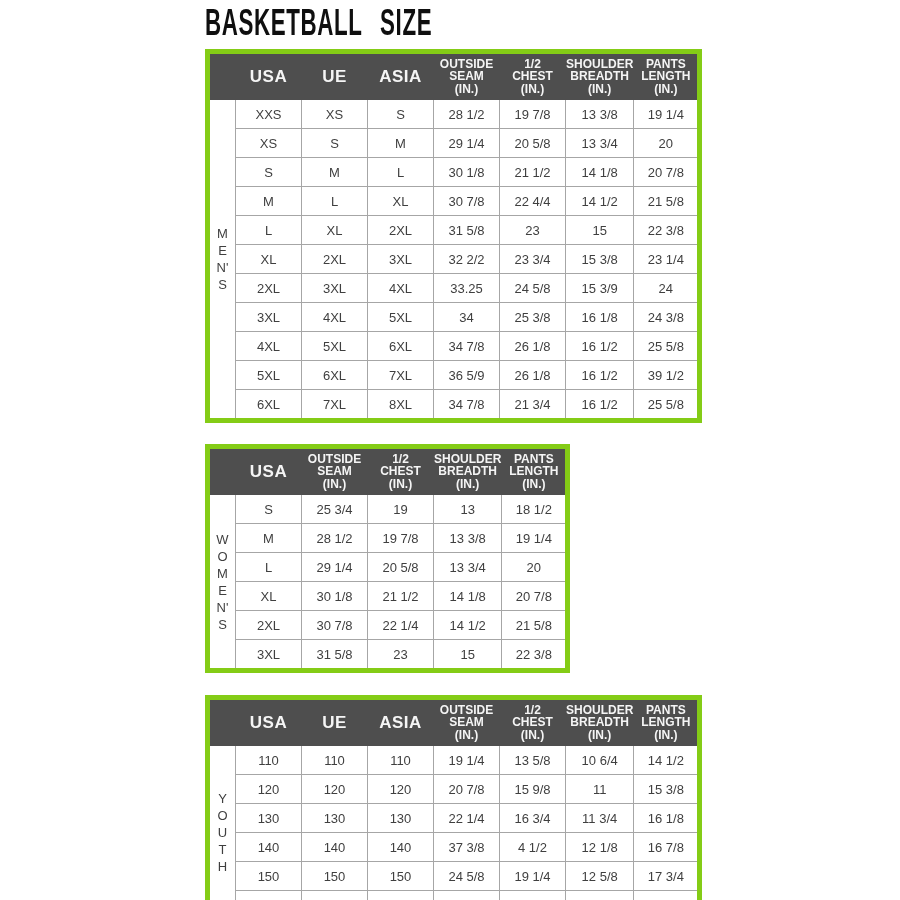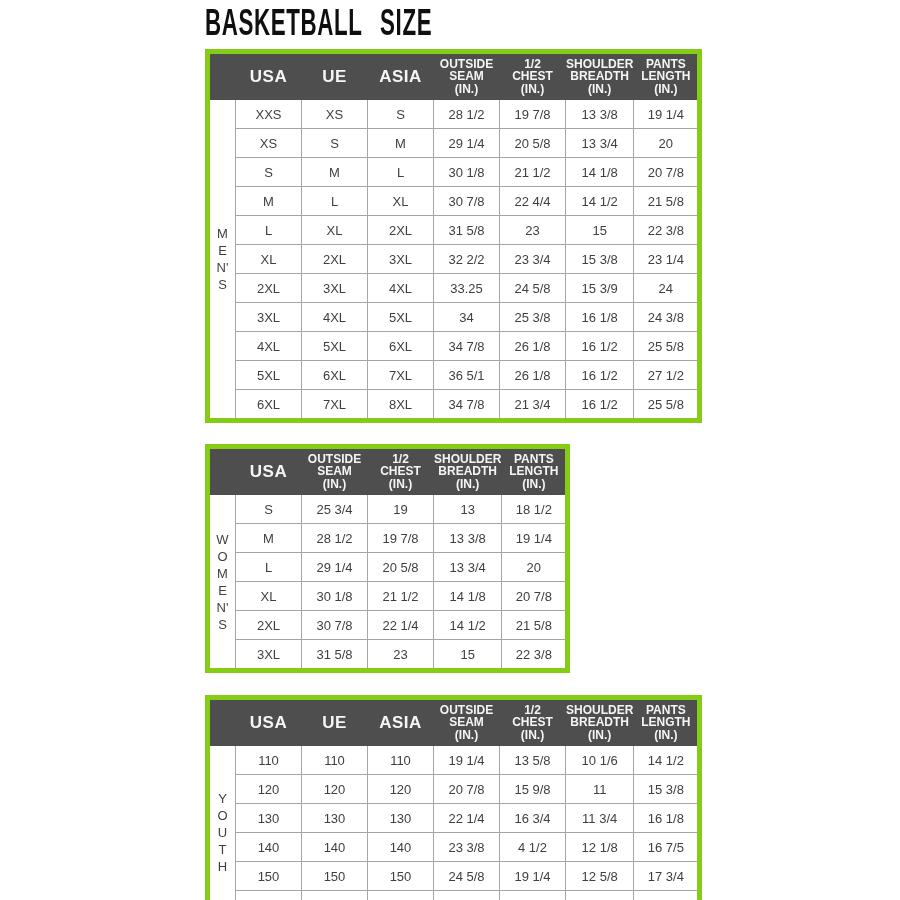--- a/index.html
+++ b/index.html
@@ -199,24 +199,24 @@
             <td class="cell">6XL</td>
             <td class="cell">34 7/8</td>
             <td class="cell">26 1/8</td>
             <td class="cell">16 1/2</td>
             <td class="cell">25 5/8</td>
           </tr>
           <tr>
             <td class="cell">5XL</td>
             <td class="cell">6XL</td>
             <td class="cell">7XL</td>
-            <td class="cell">36 5/1</td>
+            <td class="cell">36 5/9</td>
             <td class="cell">26 1/8</td>
             <td class="cell">16 1/2</td>
-            <td class="cell">27 1/2</td>
+            <td class="cell">39 1/2</td>
           </tr>
           <tr>
             <td class="cell">6XL</td>
             <td class="cell">7XL</td>
             <td class="cell">8XL</td>
             <td class="cell">34 7/8</td>
             <td class="cell">21 3/4</td>
             <td class="cell">16 1/2</td>
             <td class="cell">25 5/8</td>
           </tr>
@@ -332,21 +332,21 @@
             <td rowspan="6" class="vlabel">Y
 O
 U
 T
 H</td>
             <td class="cell">110</td>
             <td class="cell">110</td>
             <td class="cell">110</td>
             <td class="cell">19 1/4</td>
             <td class="cell">13 5/8</td>
-            <td class="cell">10 1/6</td>
+            <td class="cell">10 6/4</td>
             <td class="cell">14 1/2</td>
           </tr>
           <tr>
             <td class="cell">120</td>
             <td class="cell">120</td>
             <td class="cell">120</td>
             <td class="cell">20 7/8</td>
             <td class="cell">15 9/8</td>
             <td class="cell">11</td>
             <td class="cell">15 3/8</td>
@@ -357,24 +357,24 @@
             <td class="cell">130</td>
             <td class="cell">22 1/4</td>
             <td class="cell">16 3/4</td>
             <td class="cell">11 3/4</td>
             <td class="cell">16 1/8</td>
           </tr>
           <tr>
             <td class="cell">140</td>
             <td class="cell">140</td>
             <td class="cell">140</td>
-            <td class="cell">23 3/8</td>
+            <td class="cell">37 3/8</td>
             <td class="cell">4 1/2</td>
             <td class="cell">12 1/8</td>
-            <td class="cell">16 7/5</td>
+            <td class="cell">16 7/8</td>
           </tr>
           <tr>
             <td class="cell">150</td>
             <td class="cell">150</td>
             <td class="cell">150</td>
             <td class="cell">24 5/8</td>
             <td class="cell">19 1/4</td>
             <td class="cell">12 5/8</td>
             <td class="cell">17 3/4</td>
           </tr>

